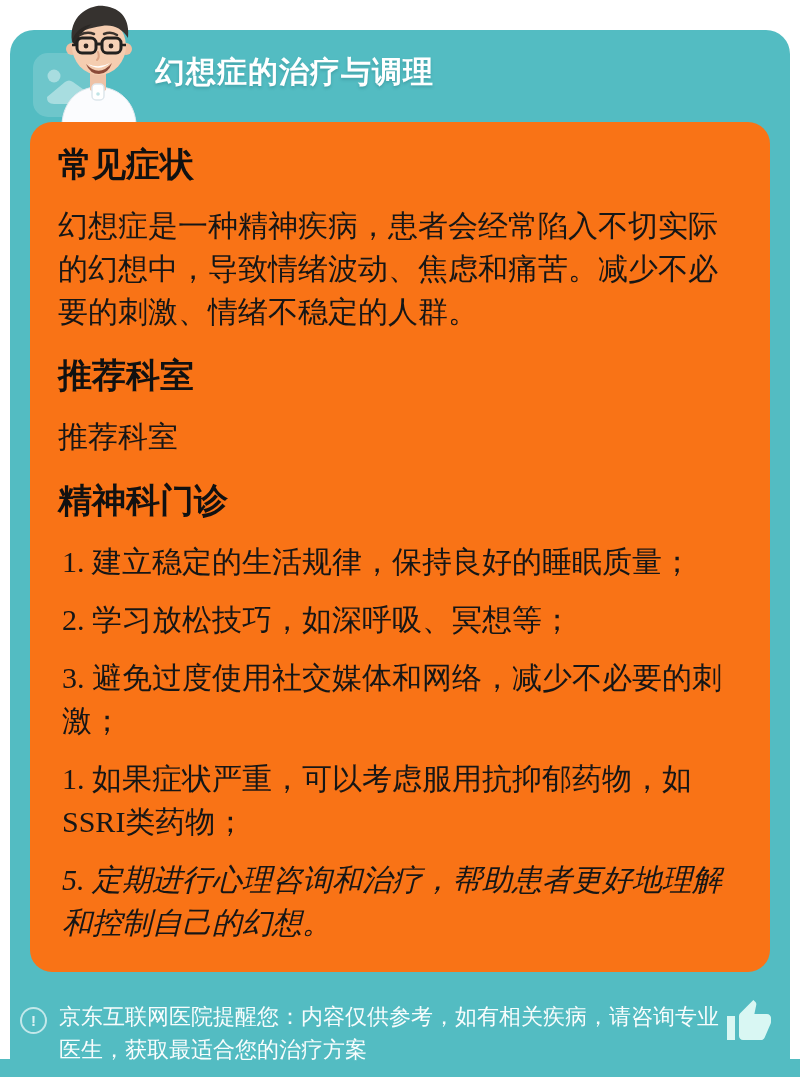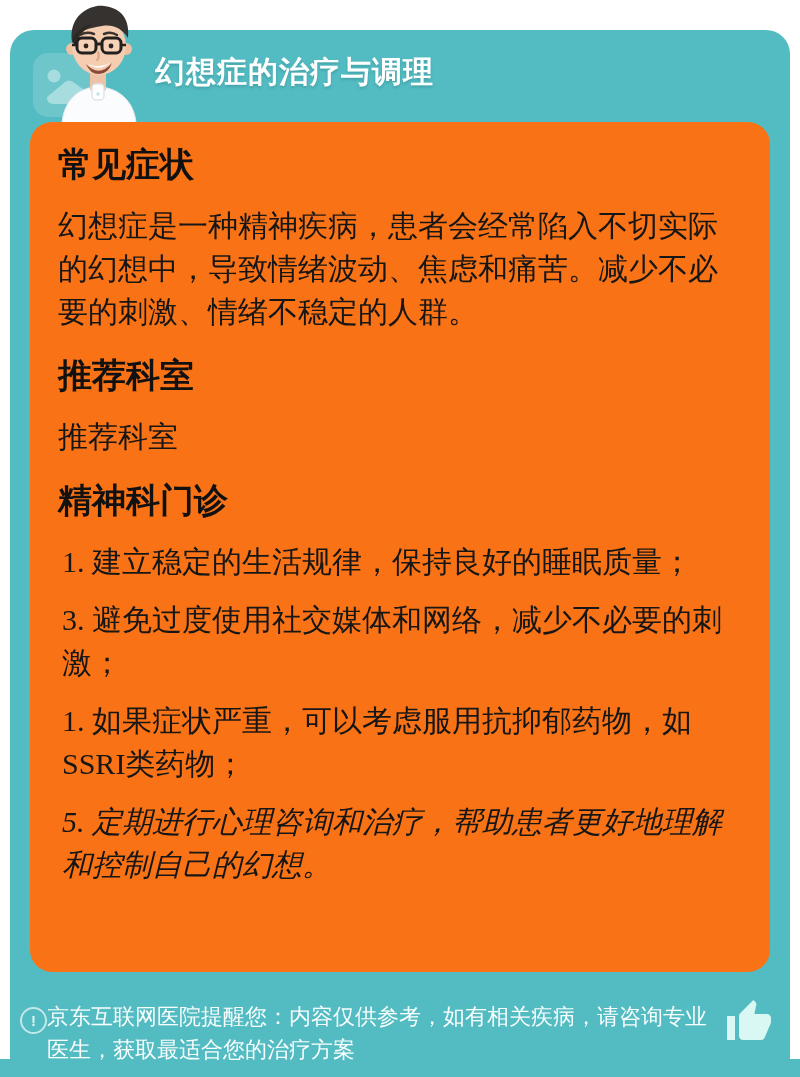--- a/index.html
+++ b/index.html
@@ -67,21 +67,21 @@
     display:flex;align-items:flex-start;
   }
   .alert-circle{
     flex:0 0 auto;
     width:23px;height:23px;margin-top:7px;
     border:2px solid rgba(255,255,255,0.65);border-radius:50%;
     display:flex;align-items:center;justify-content:center;
     color:rgba(255,255,255,0.8);font-size:15px;line-height:1;font-weight:bold;
   }
   .notice-text{
-    width:666px;
+    margin-left:12px;width:666px;
     color:rgba(255,255,255,0.96);
     font-size:22px;line-height:33px;
   }
   .thumb-btn{
     position:absolute;left:725px;top:998px;width:48px;height:48px;z-index:3;
     background:none;border:none;padding:0;cursor:pointer;
   }
 </style>
 </head>
 <body>
@@ -138,20 +138,21 @@
     <p>幻想症是一种精神疾病，患者会经常陷入不切实际的幻想中，导致情绪波动、焦虑和痛苦。减少不必要的刺激、情绪不稳定的人群。</p>
   </section>
   <section>
     <h2 class="spaced">推荐科室</h2>
     <p>推荐科室</p>
   </section>
   <section>
     <h2 class="spaced">精神科门诊</h2>
     <ul class="care-list">
       <li>1. 建立稳定的生活规律，保持良好的睡眠质量；</li>
+      <li>2. 学习放松技巧，如深呼吸、冥想等；</li>
       <li>3. 避免过度使用社交媒体和网络，减少不必要的刺激；</li>
       <li>1. 如果症状严重，可以考虑服用抗抑郁药物，如SSRI类药物；</li>
       <li>5. 定期进行心理咨询和治疗，帮助患者更好地理解和控制自己的幻想。</li>
     </ul>
   </section>
 </div>
 
 <div class="footer">
   <div class="alert-circle">!</div>
   <div class="notice-text">京东互联网医院提醒您：内容仅供参考，如有相关疾病，请咨询专业医生，获取最适合您的治疗方案</div>

